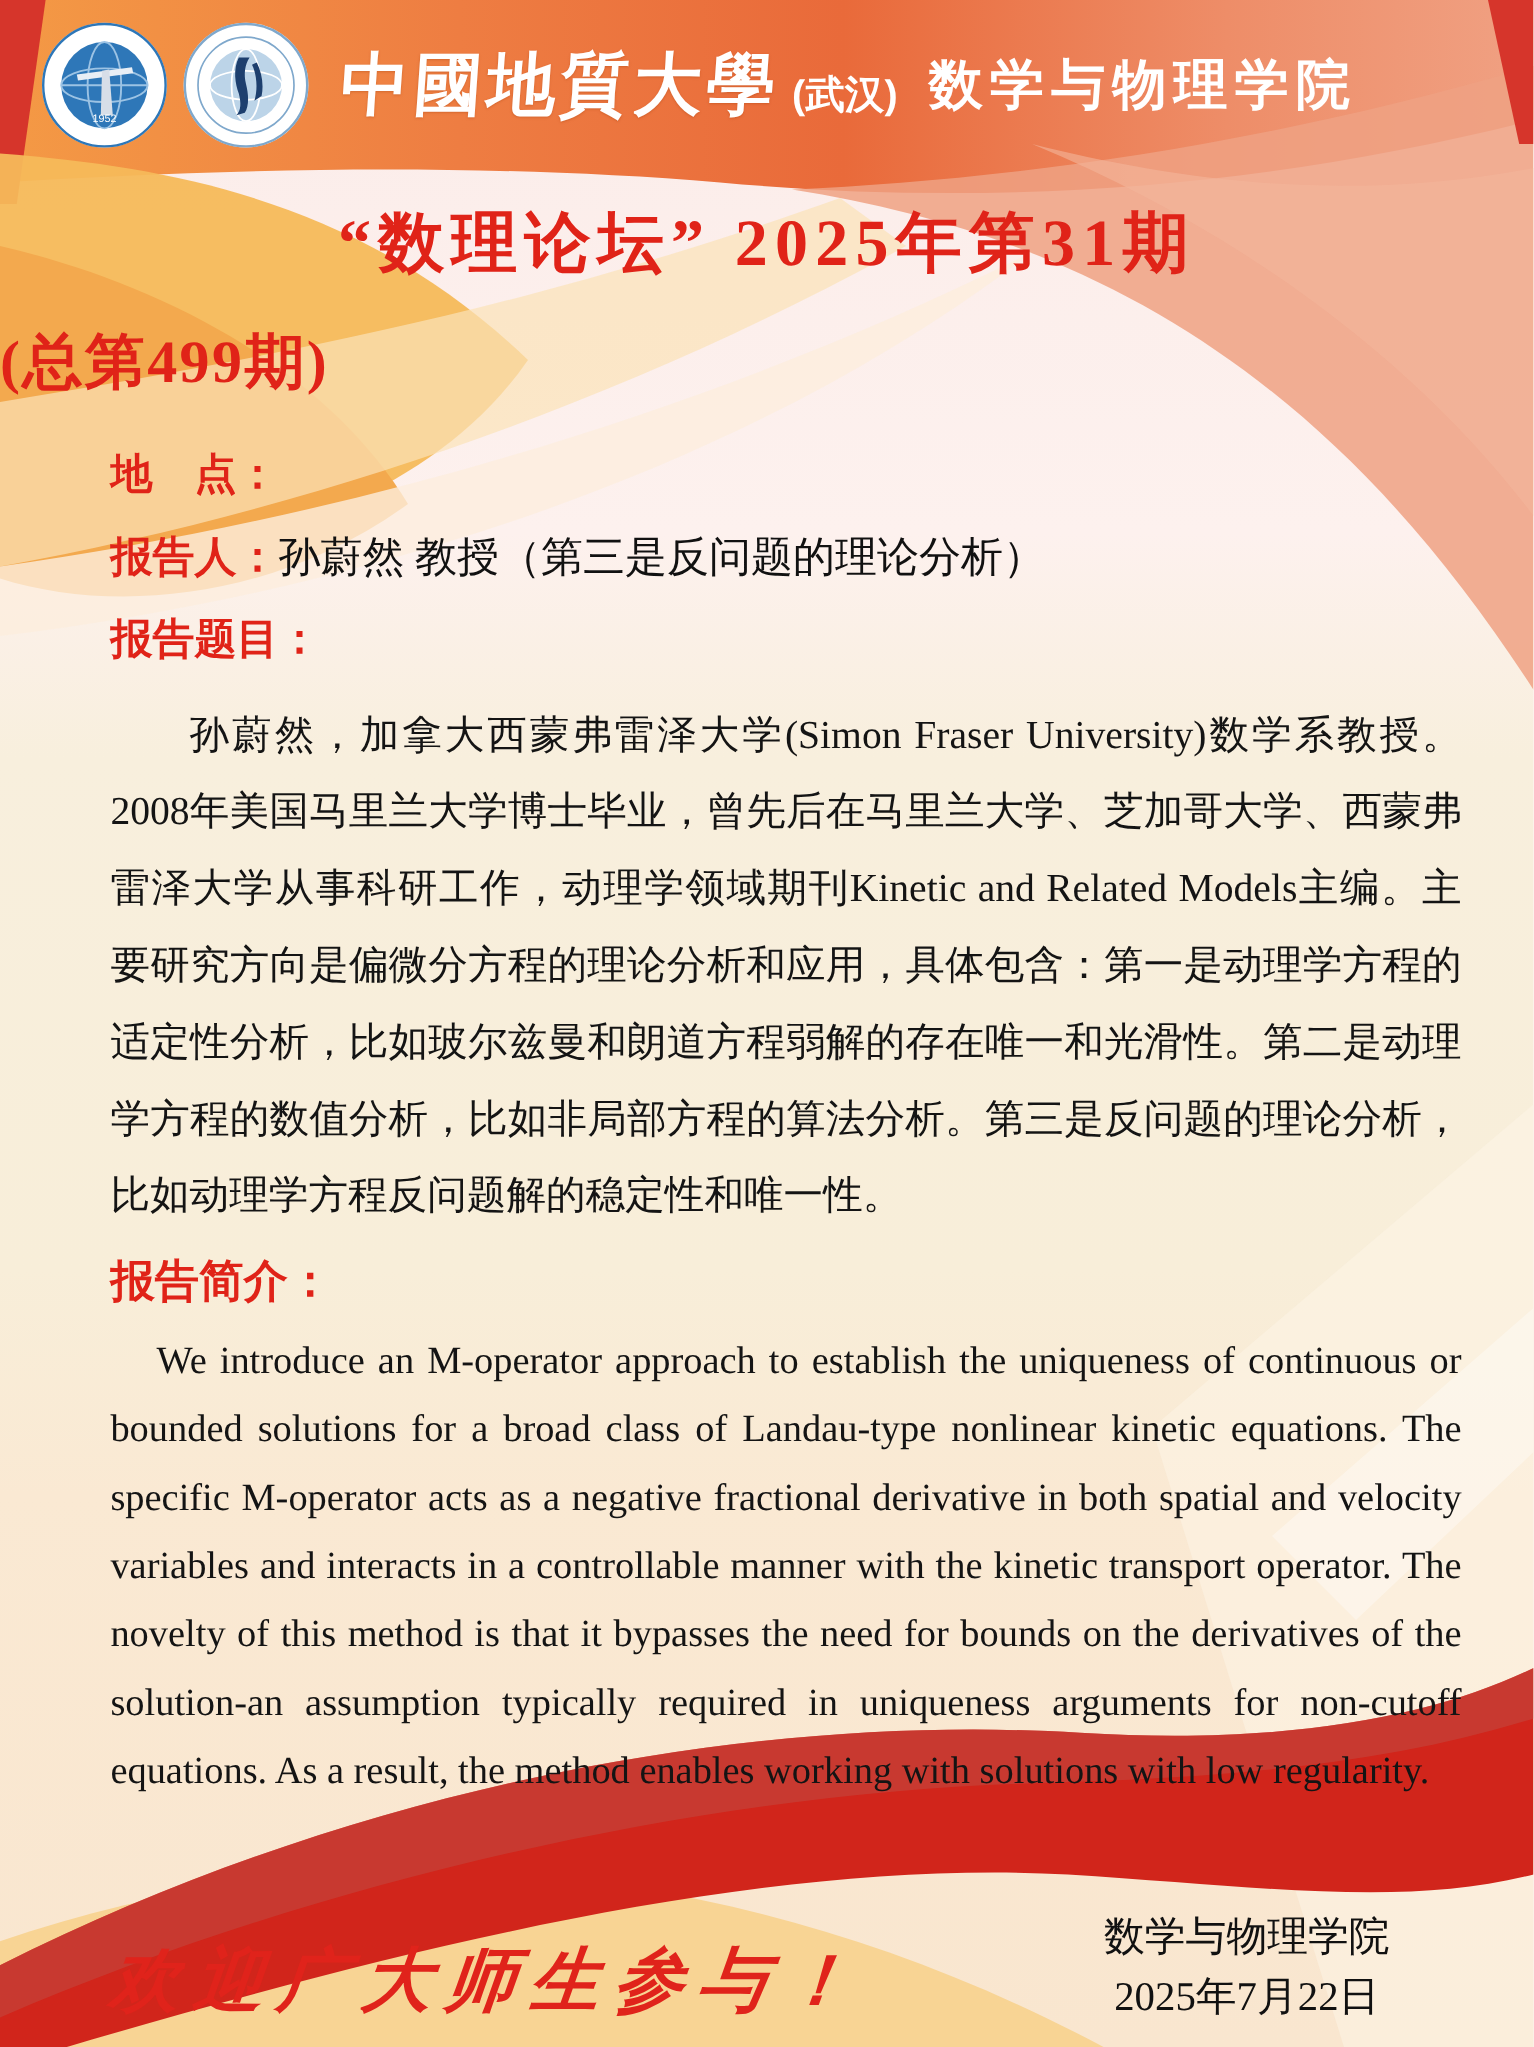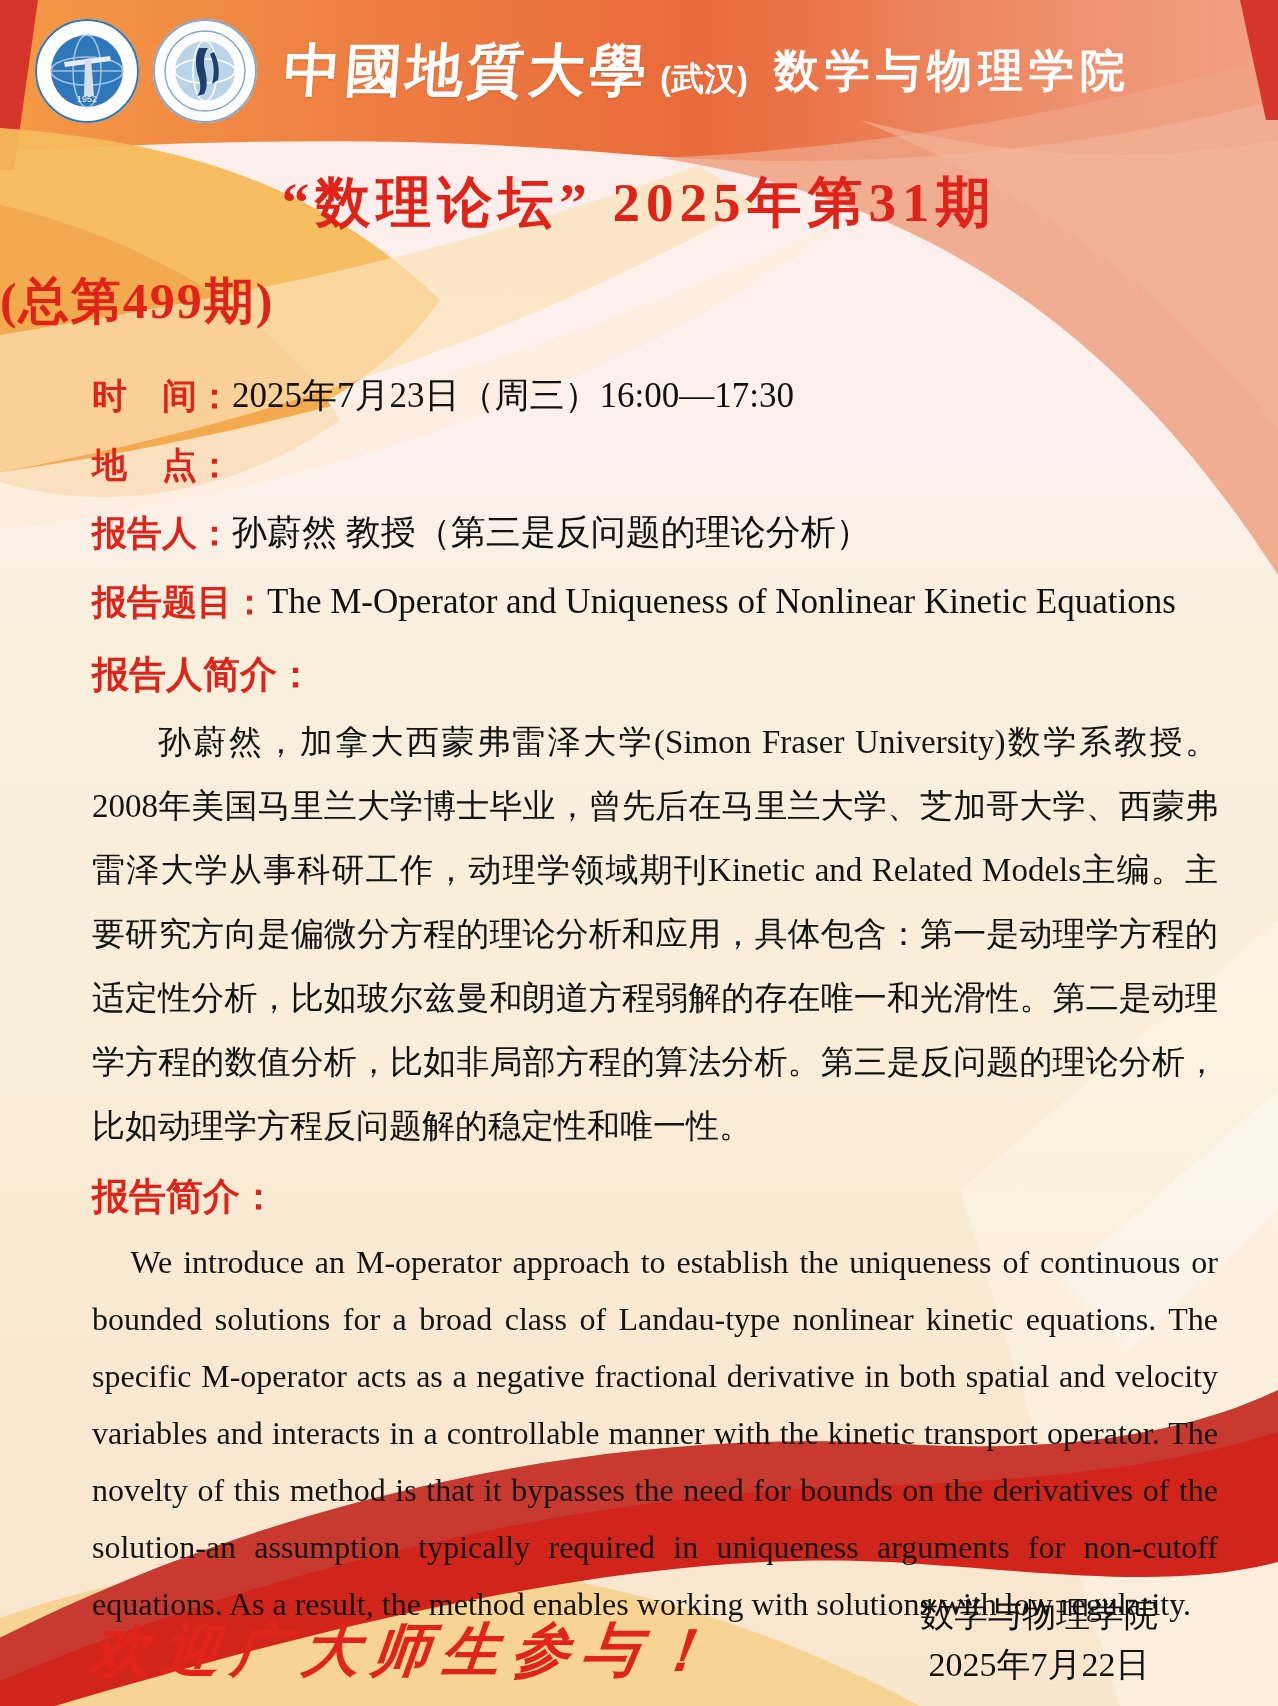--- a/index.html
+++ b/index.html
@@ -139,37 +139,31 @@
       <div class="hdr-school">
         <div class="school-cn">数学与物理学院</div>
       </div>
     </div>
 
     <div class="title-line1">“数理论坛” 2025年第31期</div>
     <div class="title-line2">(总第499期)</div>
 
     <div class="info">
       <div class="info-row">
-        <span class="info-label">时　间：</span>
-        <span class="info-value">2025年7月23日（周三）16:00—17:30</span>
-      </div>
-      <div class="info-row">
         <span class="info-label">地　点：</span>
       </div>
       <div class="info-row">
         <span class="info-label">报告人：</span>
         <span class="info-value">孙蔚然 教授（第三是反问题的理论分析）</span>
       </div>
       <div class="info-row">
         <span class="info-label">报告题目：</span>
-        <span class="info-value">The M-Operator and Uniqueness of Nonlinear Kinetic Equations</span>
       </div>
     </div>
 
-    <div class="sec-heading">报告人简介：</div>
     <div class="bio-text">孙蔚然，加拿大西蒙弗雷泽大学(Simon Fraser University)数学系教授。2008年美国马里兰大学博士毕业，曾先后在马里兰大学、芝加哥大学、西蒙弗雷泽大学从事科研工作，动理学领域期刊Kinetic and Related Models主编。主要研究方向是偏微分方程的理论分析和应用，具体包含：第一是动理学方程的适定性分析，比如玻尔兹曼和朗道方程弱解的存在唯一和光滑性。第二是动理学方程的数值分析，比如非局部方程的算法分析。第三是反问题的理论分析，比如动理学方程反问题解的稳定性和唯一性。</div>
 
     <div class="sec-heading" style="margin-top:14px;">报告简介：</div>
     <div class="abs-text">We introduce an M-operator approach to establish the uniqueness of continuous or bounded solutions for a broad class of Landau-type nonlinear kinetic equations. The specific M-operator acts as a negative fractional derivative in both spatial and velocity variables and interacts in a controllable manner with the kinetic transport operator. The novelty of this method is that it bypasses the need for bounds on the derivatives of the solution-an assumption typically required in uniqueness arguments for non-cutoff equations. As a result, the method enables working with solutions with low regularity.</div>
   </div>
 
   <div class="footer">
     <div class="welcome">欢迎广大师生参与！</div>
     <div class="signature">
       <div>数学与物理学院</div>

